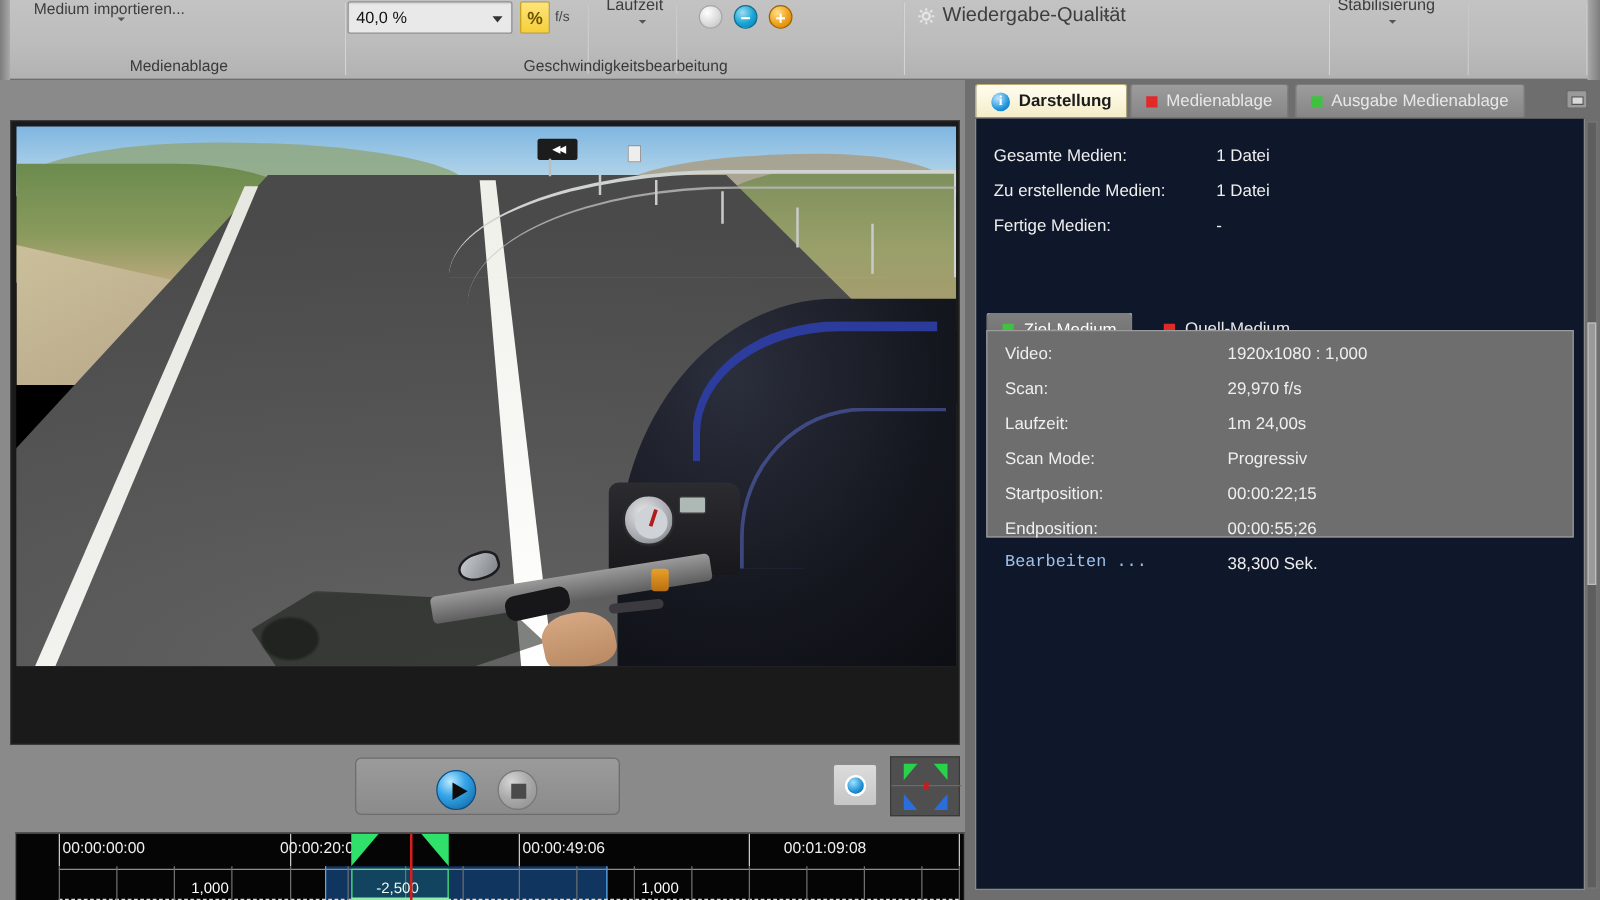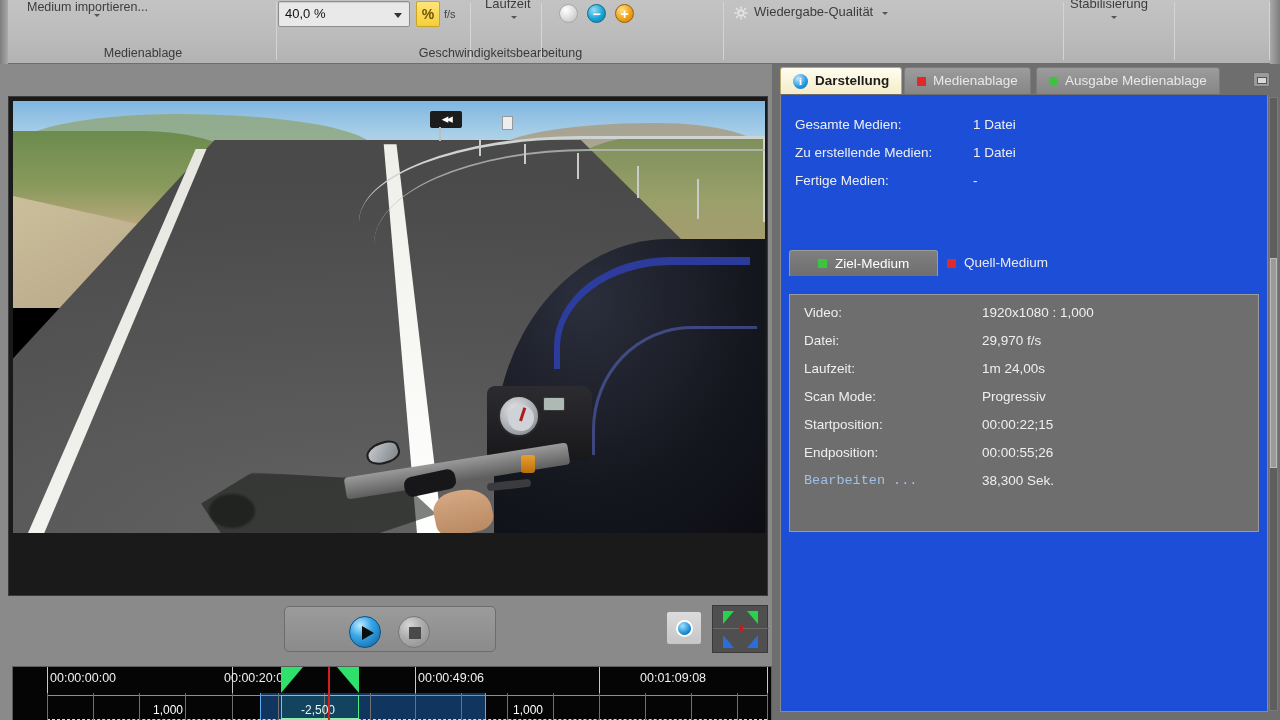--- a/index.html
+++ b/index.html
@@ -72,21 +72,21 @@
   .orb-blue { left:310px; background:radial-gradient(circle at 35% 30%, #9ddcf2, #17a5d6 55%, #0d7aa4);
      border:1px solid #0b6b90; }
   .orb-orange { left:338px; background:radial-gradient(circle at 35% 30%, #ffe08a, #f0a21c 55%, #c87c06);
      border:1px solid #9b6200; }
   .orb .pm { position:absolute; left:50%; top:50%; transform:translate(-50%,-50%);
      color:#fff; font-size:14px; font-weight:bold; line-height:1; }
 
   
   #g-display { left: 724px; width: 340px; }
   .gear-icon { position:absolute; left:10px; top:6px; width:14px; height:14px; }
-  .quality-lbl { position:absolute; left:30px; top:4px; font-size:13px; color:#3d3d3d; }
+  .quality-lbl { position:absolute; left:30px; top:4px; font-size:16px; color:#3d3d3d; }
   .quality-caret { position:absolute; left:158px; top:12px; width:0;height:0;
     border-left:3px solid transparent;border-right:3px solid transparent;border-top:3px solid #555; }
 
   
   #g-stab { left: 1064px; width: 111px; }
   .stab-lbl { position:absolute; left:6px; top:-4px; font-size:13px; color:#3d3d3d; }
   .stab-caret { position:absolute; left:47px; top:16px; width:0;height:0;
     border-left:3px solid transparent;border-right:3px solid transparent;border-top:3px solid #555; }
   #g-last { left: 1175px; width: 95px; }
 
@@ -342,36 +342,36 @@
     background:radial-gradient(circle at 35% 30%, #bfe6ff, #2196dd 60%, #0c6aa5);
     color:#fff; font-size:11px; font-weight:bold; text-align:center; line-height:15px;
     font-family:"Liberation Serif", serif; }
   .pane-btn-r { position:absolute; right:10px; top:5px; width:17px; height:15px;
     background:#9a9a9a; border:1px solid #686868; border-radius:2px; }
   .pane-btn-r i { position:absolute; left:3px; top:4px; width:10px; height:7px;
     background:#d9d9d9; border:1px solid #555; display:block; }
 
   #info-body {
     position:absolute; left:8px; top:31px; width:488px; height:617px;
-    background:#1d4ed8; border:1px solid #8a8a8a; border-top:none;
+    background:#0f172a; border:1px solid #8a8a8a; border-top:none;
   }
   .kv { position:absolute; font-size:13.5px; color:#efefef; white-space:nowrap; }
   .kv.k { left:14px; }
   .kv.v { left:192px; }
   .kv.link { color:#9fc0e8;font-family:Liberation Mono, monospace; }
 
   .subtabs { position:absolute; left:8px; top:155px; width:470px; height:26px; }
-  .subtab { position:absolute; top:0; height:26px; padding:0 28px;
+  .subtab { position:absolute; top:0; height:26px; padding:0 12px;
     font-size:13.5px; line-height:26px; color:#e9e9e9;
     display:flex; align-items:center; gap:8px; }
   .subtab.active { background:linear-gradient(to bottom,#7f7f7f,#6f6f6f);
     border:1px solid #9b9b9b; border-bottom:none; border-radius:3px 3px 0 0; color:#fff; }
 
   .detail-box {
-    position:absolute; left:8px; top:199px; width:470px; height:238px;
+    position:absolute; left:8px; top:169px; width:470px; height:166px;
     border:1px solid #9b9b9b; background:#6e6e6e;
   }
   .vscroll { position:absolute; right:2px; top:33px; width:9px; height:614px;
     background:#5e5e5e; border:1px solid #7a7a7a; }
   .vscroll .thumb { position:absolute; left:0; top:160px; width:7px; height:210px;
     background:#9a9a9a; border:1px solid #bdbdbd; }
 </style>
 </head>
 <body>
 
@@ -511,21 +511,21 @@
     <div id="timeline">
 
       <div class="tl-ruler">
         <span class="tl-tick" style="left:34px;"></span>
         <span class="tl-time" style="left:34px;">00:00:00:00</span>
         <span class="tl-tick" style="left:219px;"></span>
         <span class="tl-time" style="left:208px;">00:00:20:00</span>
         <span class="tl-tick" style="left:402px;"></span>
         <span class="tl-time" style="left:402px;">00:00:49:06</span>
         <span class="tl-tick" style="left:586px;"></span>
-        <span class="tl-time" style="left:599px;padding-left:28px;">00:01:09:08</span>
+        <span class="tl-time" style="left:586px;padding-left:28px;">00:01:09:08</span>
         <span class="tl-tick" style="left:754px;"></span>
       </div>
 
       <div class="tl-body">
 
         <div class="sel-region" style="left:247px; width:226px;"></div>
 
         <div class="tl-hline" style="top:2px;"></div>
         <div class="tl-dashline" style="top:26px;"></div>
 
@@ -602,21 +602,21 @@
         <div class="subtab" style="left:130px;">
           <span class="sq-dot" style="background:#e02a2a;"></span>
           <span>Quell-Medium</span>
         </div>
       </div>
 
       <div class="detail-box">
         <div class="kv k" style="top:10px;">Video:</div>
         <div class="kv v" style="top:10px;">1920x1080 : 1,000</div>
 
-        <div class="kv k" style="top:38px;">Datei:</div>
+        <div class="kv k" style="top:38px;">Scan:</div>
         <div class="kv v" style="top:38px;">29,970 f/s</div>
 
         <div class="kv k" style="top:66px;">Laufzeit:</div>
         <div class="kv v" style="top:66px;">1m 24,00s</div>
 
         <div class="kv k" style="top:94px;">Scan Mode:</div>
         <div class="kv v" style="top:94px;">Progressiv</div>
 
         <div class="kv k" style="top:122px;">Startposition:</div>
         <div class="kv v" style="top:122px;">00:00:22;15</div>

